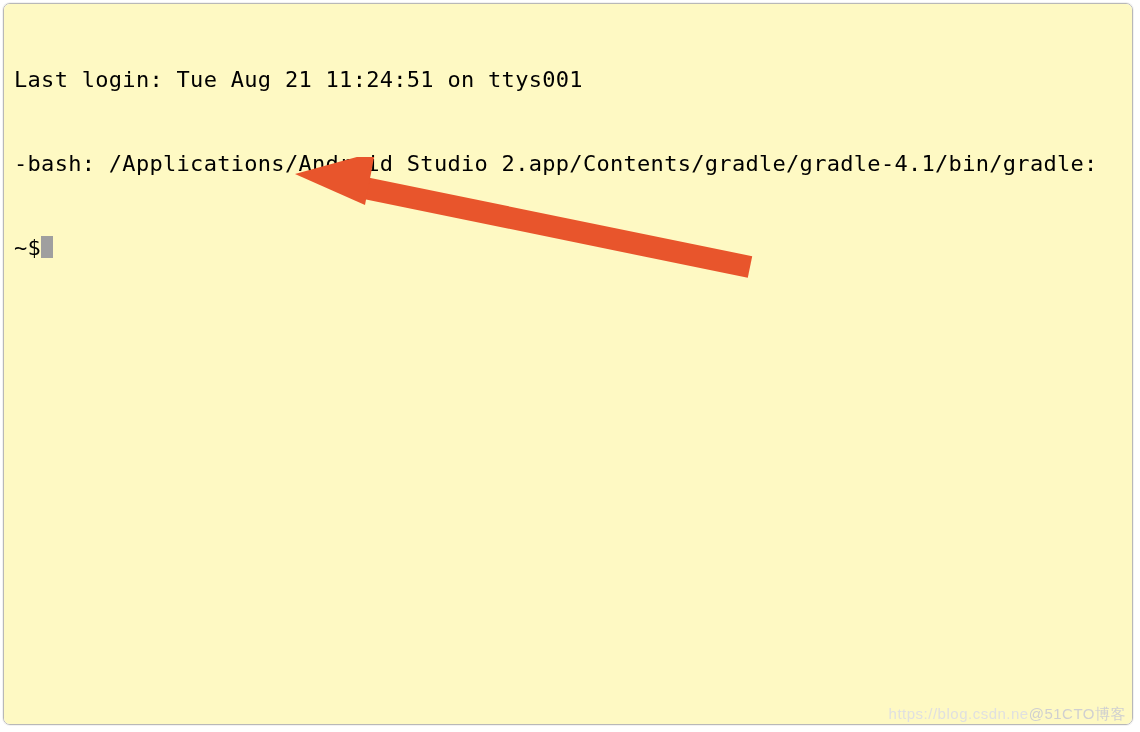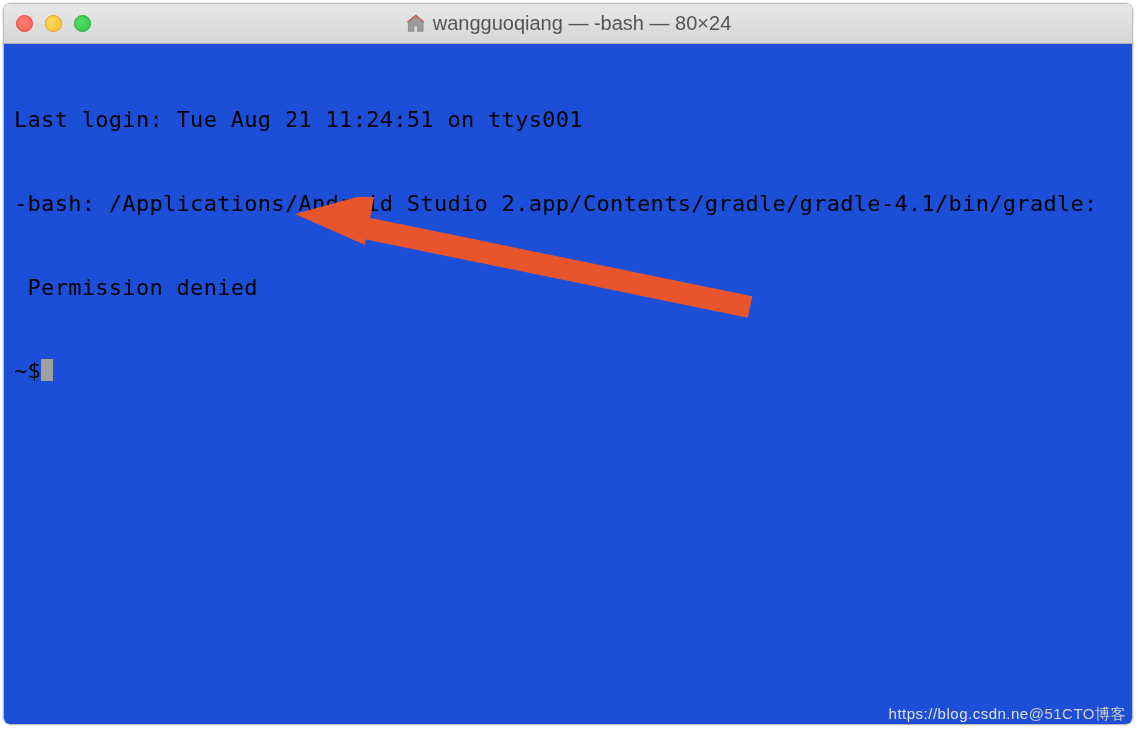--- a/index.html
+++ b/index.html
@@ -80,21 +80,21 @@
     }
     
     .home-icon {
       width: 22px;
       height: 22px;
       display: inline-block;
     }
     
     .terminal-body {
       flex: 1;
-      background: #1d4ed8;
+      background: #fef9c3;
       padding: 6px 10px;
       font-size: 22px;
       line-height: 1.27;
       color: #000000;
       font-family: "Menlo", "Monaco", monospace;
       letter-spacing: 0.3px;
       white-space: pre;
       overflow: hidden;
       position: relative;
     }
@@ -136,41 +136,24 @@
     .watermark .part1 {
       color: #e0e0e0;
       margin-top: 32px;
     }
   </style>
 </head>
 <body>
 
 <div class="window">
 
-  <div class="titlebar">
-    <div class="traffic-lights">
-      <div class="traffic-light tl-red"></div>
-      <div class="traffic-light tl-yellow"></div>
-      <div class="traffic-light tl-green"></div>
-    </div>
-    <div class="title-container">
-      <span class="home-icon">
-        <svg viewBox="0 0 24 24" width="22" height="22">
-          <path fill="#9c9c9c" stroke="#6c6c6c" stroke-width="0.6" d="M12 3 L20 10 L20 20 L14 20 L14 14 L10 14 L10 20 L4 20 L4 10 Z"></path>
-          <path fill="#c95d4c" d="M3 11 L12 3.5 L21 11 L21 9 L12 1.5 L3 9 Z"></path>
-        </svg>
-      </span>
-      <span>wangguoqiang — -bash — 80×24</span>
-    </div>
-  </div>
 
   <div class="terminal-body">
     <div class="terminal-line"><span>Last login: Tue Aug 21 11:24:51 on ttys001</span></div>
     <div class="terminal-line"><span>-bash: /Applications/Android Studio 2.app/Contents/gradle/gradle-4.1/bin/gradle:</span></div>
-    <div class="terminal-line"><span> Permission denied</span></div>
     <div class="terminal-line"><span>~$</span><span class="cursor"></span></div>
     
     <div class="arrow-annotation">
       <svg width="480" height="150" viewBox="0 0 480 150">
         <defs>
           <marker id="arrowhead" markerWidth="1" markerHeight="1" refX="0" refY="0" orient="auto">
           </marker>
         </defs>
         <path d="M 460 110 L 60 28" stroke="#e8552c" stroke-width="22" fill="none" stroke-linecap="butt"></path>
         <polygon points="5,17 85,-5 75,48" fill="#e8552c"></polygon>

